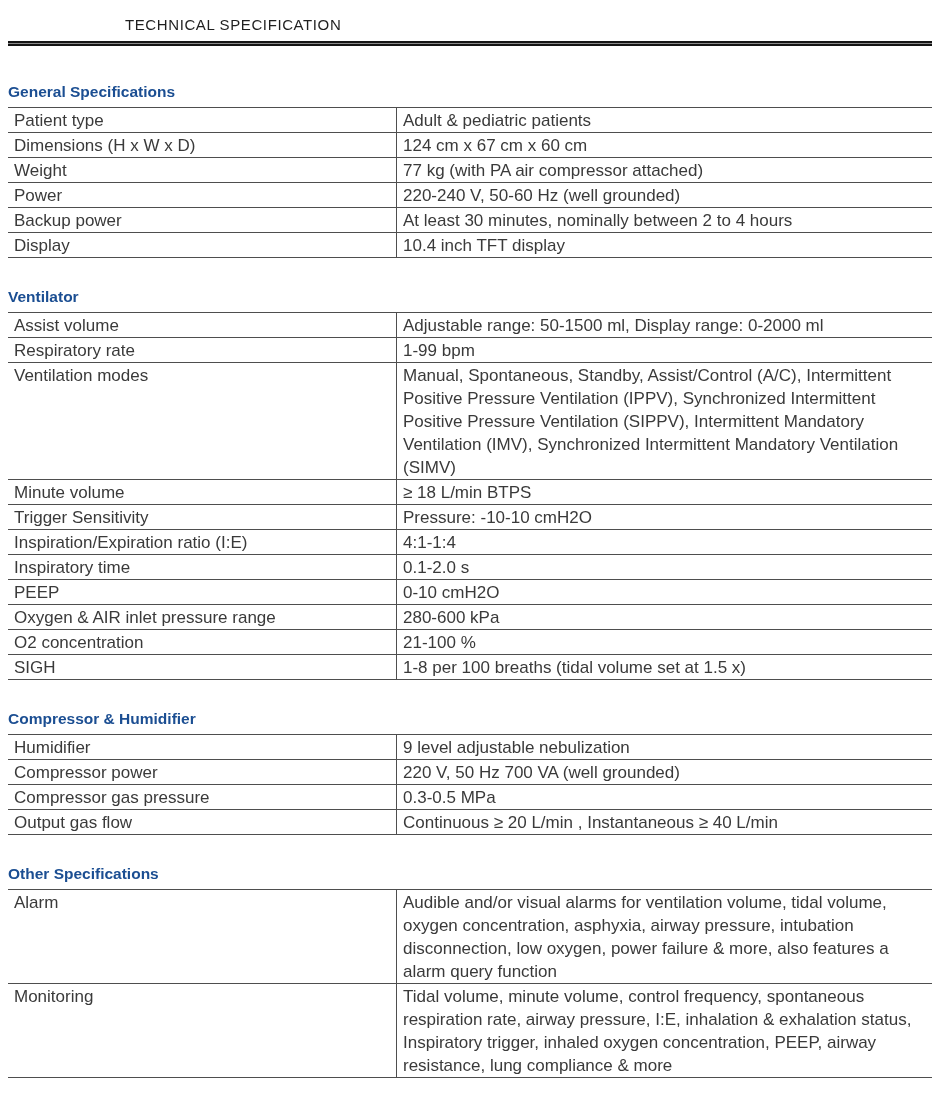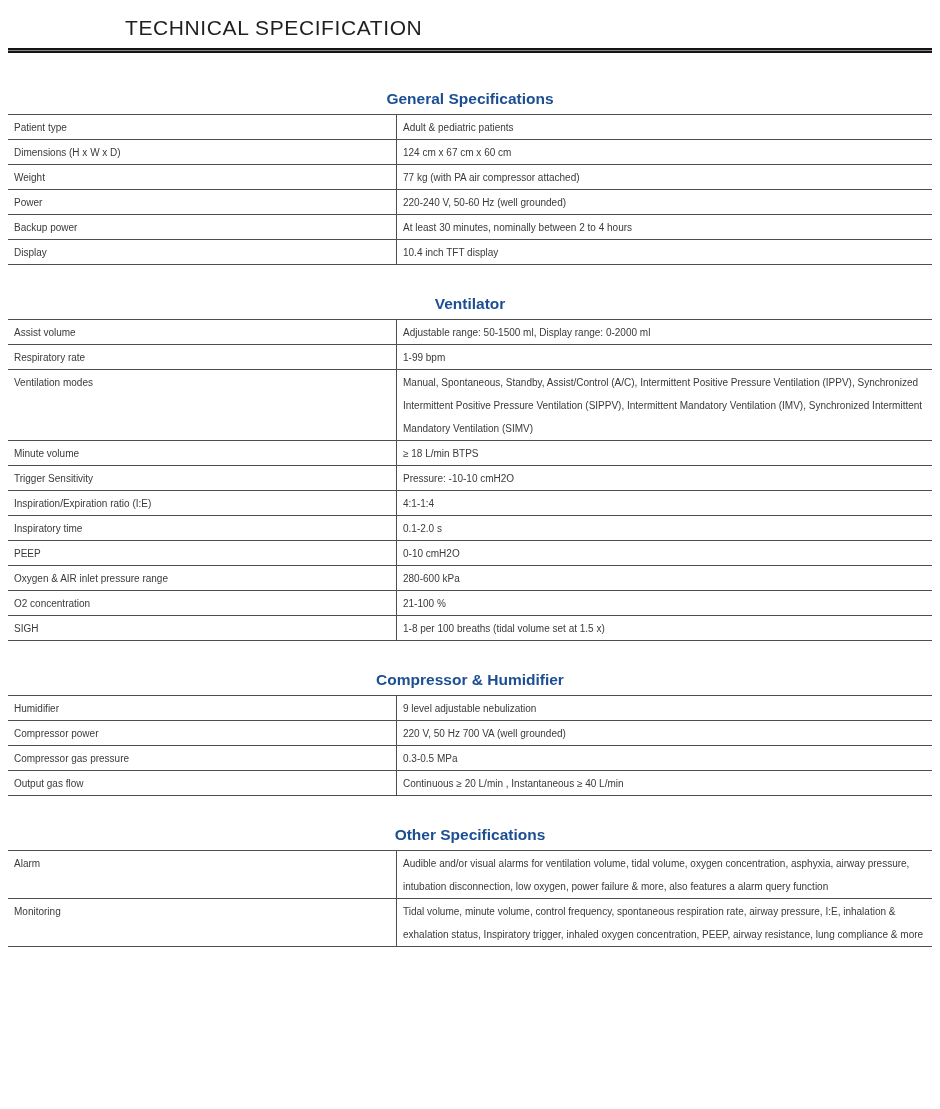--- a/index.html
+++ b/index.html
@@ -15,48 +15,47 @@
     font-family: "Liberation Sans", sans-serif;
     color: #3a3a3a;
     overflow: hidden;
   }
   .inner {
     padding: 0 8px;
   }
   .doc-title {
     margin: 0;
     padding: 16px 0 8px 117px;
-    font-size: 21px;
+    font-size: 15px;
     font-weight: normal;
     letter-spacing: 0.6px;
     color: #1f1f1f;
   }
   .title-rule {
     height: 5px;
     background: linear-gradient(to bottom, #141414 0 32%, #8a8a8a 32% 58%, #141414 58% 100%);
   }
   .section-heading {
     margin: 30px 0 6px 0;
     font-size: 15.5px;
     font-weight: bold;
     color: #1b4e92;
-    text-align: center;
   }
   .section-heading.first {
     margin-top: 37px;
   }
   .spec-table {
     width: 100%;
     border-collapse: collapse;
     table-layout: fixed;
   }
   .spec-table td {
     border-bottom: 1.5px solid #4e4e4e;
     padding: 1px 6px 0 6px;
-    font-size: 10px;
+    font-size: 17px;
     line-height: 23px;
     vertical-align: top;
     color: #3a3a3a;
   }
   .spec-table tr:first-child td {
     border-top: 1.5px solid #4e4e4e;
   }
   .spec-table td.label-cell {
     width: 376px;
   }

